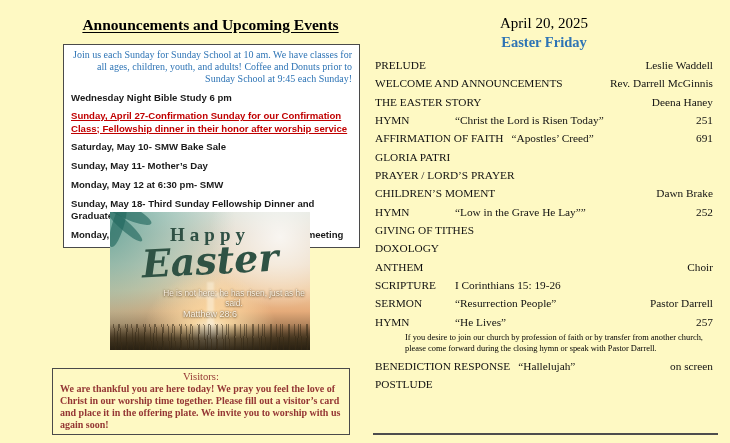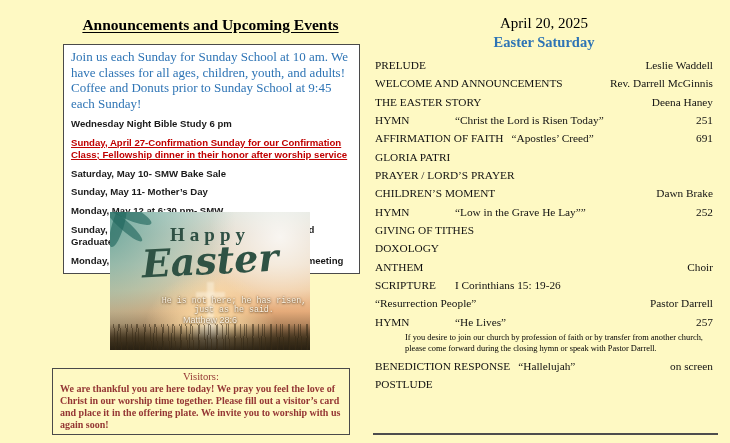--- a/index.html
+++ b/index.html
@@ -5,43 +5,43 @@
   html,body{margin:0;padding:0;background:#fff;}
   .page{position:relative;width:730px;height:443px;background:#fef9c3;overflow:hidden;
         font-family:"Liberation Serif",serif;color:#111;}
 
   
   .left-title{position:absolute;left:63px;top:16px;width:295px;text-align:center;
     font-size:15.5px;font-weight:bold;text-decoration:underline;
     text-underline-offset:2px;color:#000;}
   .ann-box{position:absolute;left:63px;top:44px;width:281px;
     border:1.6px solid #4a4a4a;padding:3px 7px 6px 7px;background:#fff;}
-  .intro{font-size:13px;line-height:1.2;color:#2E74B5;margin:1px 0 2px 0;}
+  .intro{font-size:10px;line-height:1.2;color:#2E74B5;margin:1px 0 2px 0;text-align:right;}
   .ann{font-family:"Liberation Sans",sans-serif;font-weight:bold;font-size:9.6px;
     line-height:1.28;color:#1a1a1a;margin-top:6.5px;}
   .ann.red{color:#C00000;text-decoration:underline;}
 
   
   .easter-img{position:absolute;left:110px;top:212px;width:200px;height:138px;overflow:hidden;
     background:
       radial-gradient(circle at 50% 92%, rgba(255,255,244,.98) 0%, rgba(255,225,170,.85) 14%, rgba(244,180,120,0) 42%),
       radial-gradient(circle at 85% 18%, rgba(255,255,255,.75) 0%, rgba(255,255,255,0) 35%),
       radial-gradient(circle at -5% 8%, rgba(88,158,148,.85) 0%, rgba(110,175,165,.45) 30%, rgba(110,175,165,0) 55%),
       linear-gradient(180deg,#dfe3da 0%,#e4d9c9 16%,#ecd9c0 38%,#f0cda4 56%,#e5ab7a 72%,#9b7450 86%,#514028 96%,#3c3120 100%);}
   .palm{position:absolute;background:rgba(35,105,95,.65);border-radius:60% 40% 60% 40%;}
   .palm.p1{left:-14px;top:-8px;width:58px;height:14px;transform:rotate(28deg);}
   .palm.p2{left:-10px;top:8px;width:48px;height:10px;transform:rotate(44deg);}
   .palm.p3{left:2px;top:-10px;width:12px;height:46px;transform:rotate(14deg);}
   .img-happy{position:relative;margin-top:12px;text-align:center;font-size:19px;
     letter-spacing:5px;color:#2f5044;font-weight:600;}
   .img-easter{position:relative;text-align:center;font-family:"DejaVu Serif",serif;
     font-style:italic;font-weight:bold;font-size:38px;line-height:1;
     color:#2f5244;margin-top:-4px;transform:rotate(-3deg);}
-  .img-verse{position:relative;text-align:center;font-family:Liberation Mono, monospace;
-    font-size:8.3px;color:#fbf3e4;margin-top:16px;
+  .img-verse{position:relative;text-align:center;font-family:Liberation Sans, sans-serif;
+    font-size:8.3px;color:#fbf3e4;margin-top:8px;
     text-shadow:0 0 2px rgba(100,75,45,.9),0 1px 2px rgba(100,75,45,.7);padding-left:48px;}
   .img-ref{position:relative;text-align:center;font-family:"Liberation Sans",sans-serif;
     font-size:9px;color:#fbf3e4;margin-top:1px;
     text-shadow:0 0 2px rgba(100,75,45,.9),0 1px 2px rgba(100,75,45,.7);}
   .cross{position:absolute;left:50%;bottom:16px;width:7px;height:52px;margin-left:-3.5px;
     background:rgba(250,240,220,.55);filter:blur(1px);}
   .cross::before{content:"";position:absolute;left:-11px;top:10px;width:29px;height:6px;
     background:rgba(250,240,220,.55);}
   .grass{position:absolute;left:0;bottom:0;width:100%;height:26px;
     background:
@@ -100,21 +100,21 @@
     <div class="img-ref">Matthew 28:6</div>
   </div>
 
   <div class="visitors-box">
     <div class="vis-head">Visitors:</div>
     <div class="vis-body">We are thankful you are here today! We pray you feel the love of Christ in our worship time together. Please fill out a visitor’s card and place it in the offering plate. We invite you to worship with us again soon!</div>
   </div>
 
   <div class="right-col">
     <div class="date">April 20, 2025</div>
-    <div class="subtitle">Easter Saturday</div>
+    <div class="subtitle">Easter Friday</div>
     <div id="svc-top" class="svc-list">
         <div class="svc-row">
           <span class="svc-label">PRELUDE</span>
           <span class="svc-mid"></span>
           <span class="svc-right">Leslie Waddell</span>
         </div>
         <div class="svc-row">
           <span class="svc-label">WELCOME AND ANNOUNCEMENTS</span>
           <span class="svc-mid"></span>
           <span class="svc-right">Rev. Darrell McGinnis</span>
@@ -168,20 +168,21 @@
           <span class="svc-label">ANTHEM</span>
           <span class="svc-mid"></span>
           <span class="svc-right">Choir</span>
         </div>
         <div class="svc-row">
           <span class="svc-label">SCRIPTURE</span>
           <span class="svc-mid">I Corinthians 15: 19-26</span>
           <span class="svc-right"></span>
         </div>
         <div class="svc-row">
+          <span class="svc-label">SERMON</span>
           <span class="svc-mid">“Resurrection People”</span>
           <span class="svc-right">Pastor Darrell</span>
         </div>
         <div class="svc-row">
           <span class="svc-label">HYMN</span>
           <span class="svc-mid">“He Lives”</span>
           <span class="svc-right">257</span>
         </div>
       </div>
     <div class="note">If you desire to join our church by profession of faith or by transfer from another church, please come forward during the closing hymn or speak with Pastor Darrell.</div>

